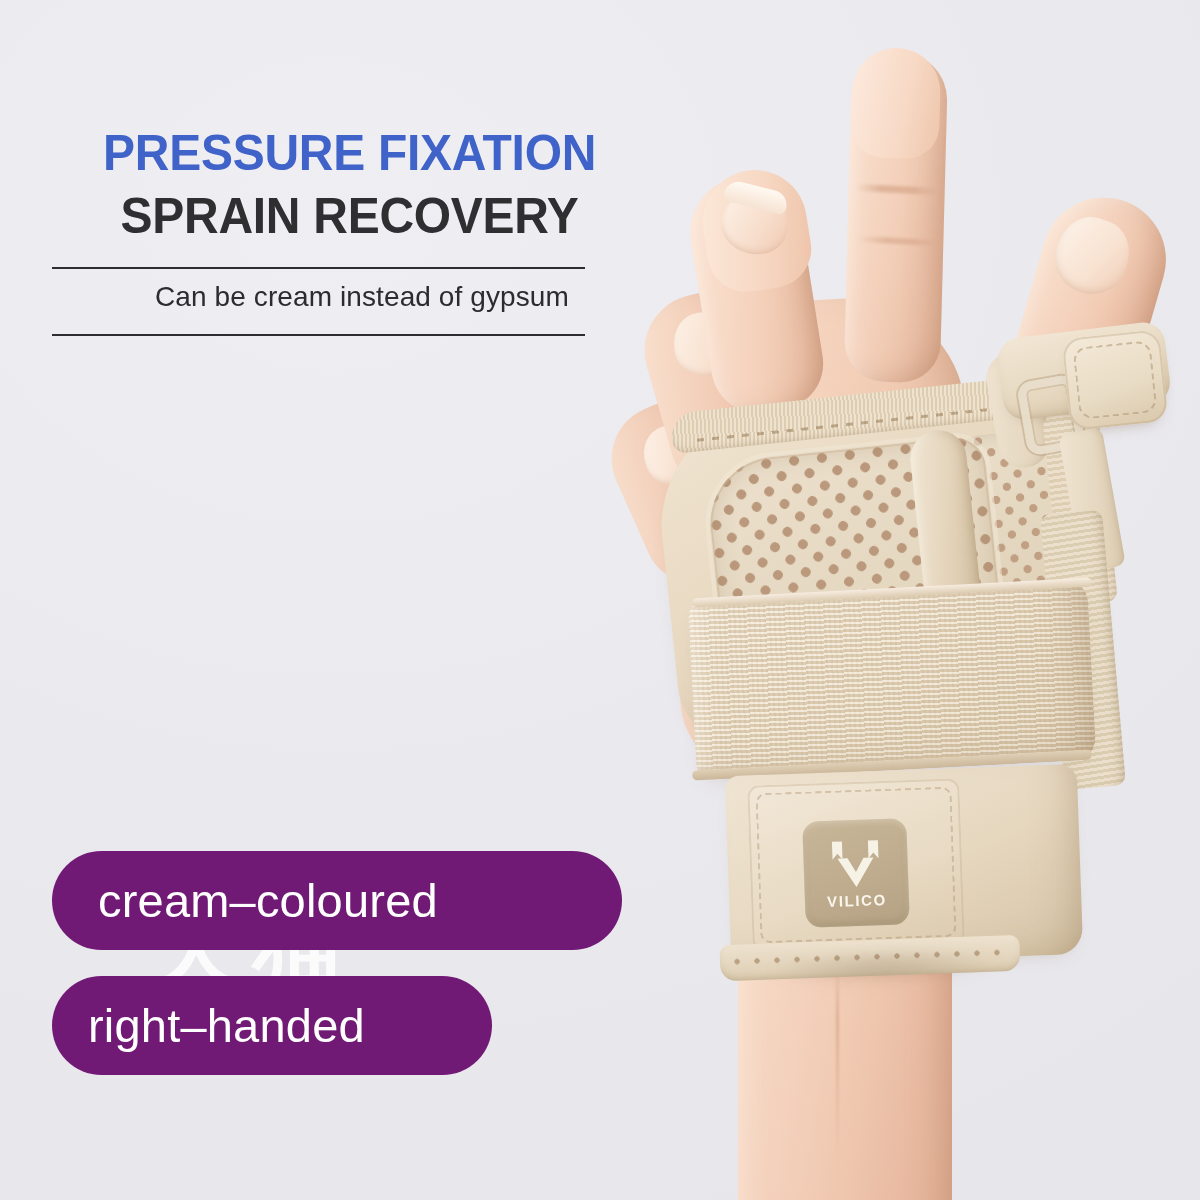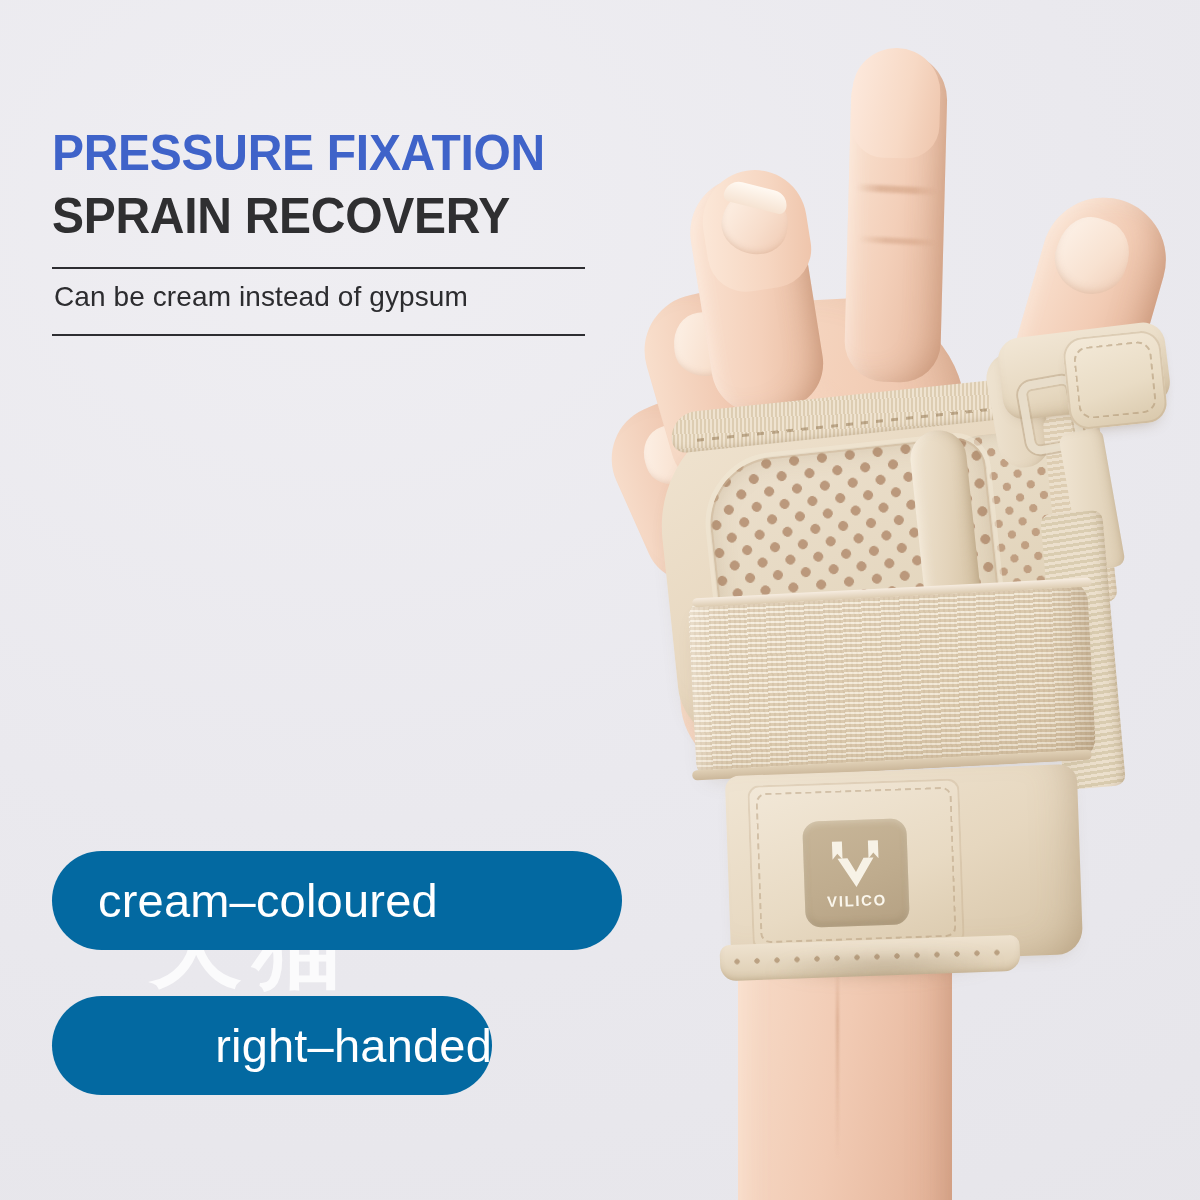--- a/index.html
+++ b/index.html
@@ -13,21 +13,21 @@
   #stage { position:absolute; inset:0; width:1200px; height:1200px; overflow:hidden; background:#eae9ee; }
 
   
   .bg-vignette{
     position:absolute; inset:0;
     background:
       radial-gradient(130% 105% at 28% 18%, #efeef2 0%, #eae9ee 48%, #e6e5ea 100%);
   }
 
   
-  .copy { position:absolute; left:52px; top:126px; width:620px; }
+  .copy { position:absolute; left:52px; top:126px; width:620px;text-align:center; }
   .headline-1{
     font-size:50px; line-height:54px; font-weight:700;
     letter-spacing:-0.3px; color:#3f63c9;
     font-stretch:condensed; transform:scaleX(0.96); transform-origin:left center;
     white-space:nowrap;
   }
   .headline-2{
     font-size:50px; line-height:56px; font-weight:700;
     letter-spacing:-0.3px; color:#2f2f31;
     font-stretch:condensed; transform:scaleX(0.96); transform-origin:left center;
@@ -46,26 +46,26 @@
     position:absolute; left:150px; top:900px;
     font-size:92px; line-height:92px; font-weight:700;
     color:rgba(255,255,255,0.82);
     letter-spacing:10px; white-space:nowrap;
     pointer-events:none; user-select:none;
   }
 
   
   .badge{
     position:absolute; display:flex; align-items:center;
-    background:#0369a1; color:#fff; border-radius:999px;
+    background:#701a75; color:#fff; border-radius:999px;
     font-size:47px; line-height:1; font-weight:400;
     letter-spacing:0.2px; white-space:nowrap;
   }
   .badge-1{ left:52px; top:851px; width:570px; height:99px; padding-left:46px; }
-  .badge-2{ left:52px; top:996px; width:440px; height:99px; padding-left:36px;justify-content:flex-end; }
+  .badge-2{ left:52px; top:976px; width:440px; height:99px; padding-left:36px; }
 
   
   .photo{
     position:absolute; left:600px; top:0; width:600px; height:1200px;
     overflow:hidden;
   }
 
   
   .forearm{
     position:absolute; left:138px; top:930px; width:214px; height:300px;

